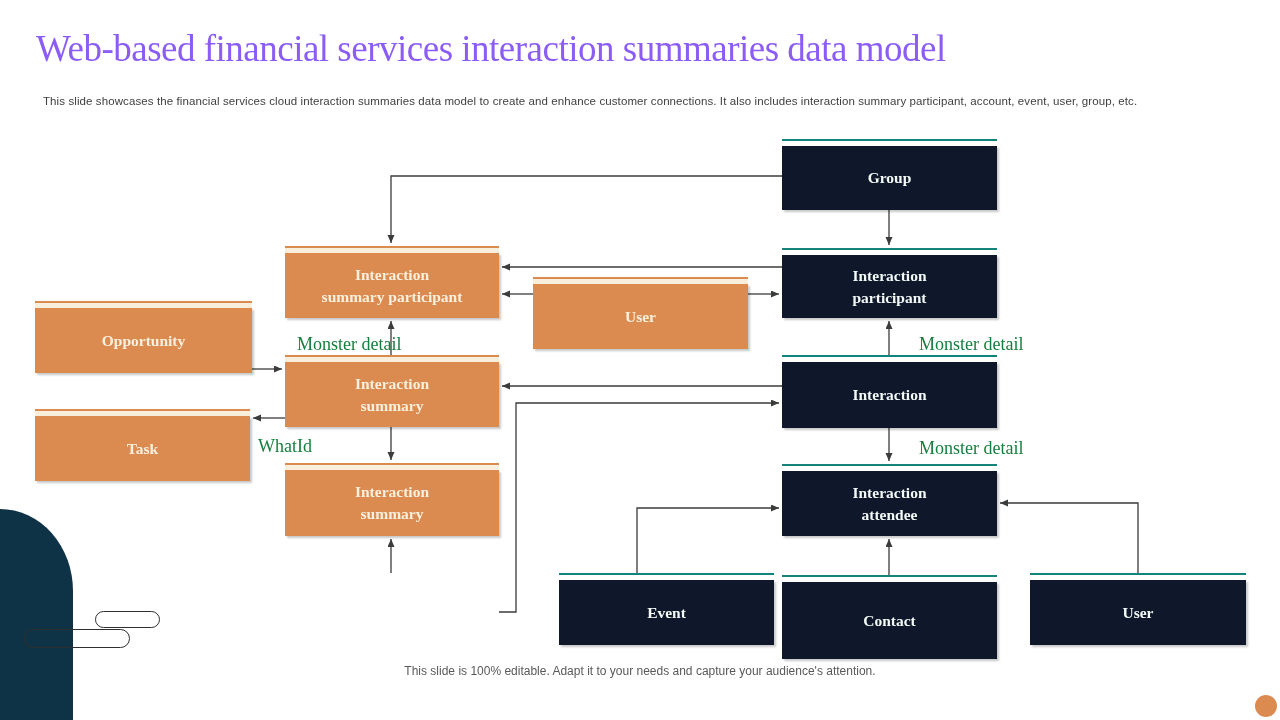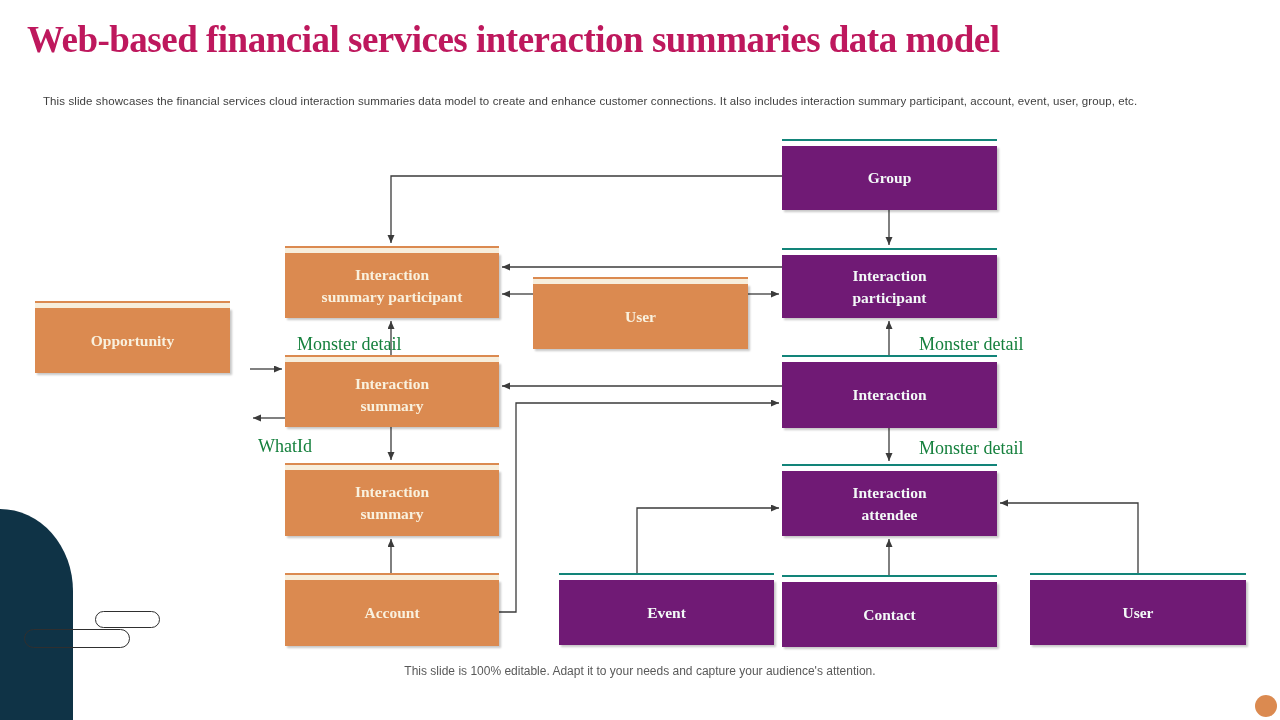--- a/index.html
+++ b/index.html
@@ -5,61 +5,61 @@
   html,body{margin:0;padding:0;}
   body{
     width:1280px;height:720px;position:relative;overflow:hidden;
     background:#ffffff;font-family:"Liberation Sans",sans-serif;
   }
   .slide{position:absolute;inset:0;}
 
   
   .title{
     position:absolute;left:27px;top:20px;width:1180px;
-    font-family:"Liberation Serif",serif;font-weight:700;
-    font-size:37px;line-height:1.1;color:#be185d;letter-spacing:-0.5px;
-    margin:0;
+    font-family:"Liberation Serif",serif;font-weight:400;
+    font-size:37px;line-height:1.1;color:#8b5cf6;letter-spacing:-0.5px;
+    margin:9px;
   }
   .subtitle{
     position:absolute;left:27px;top:79px;width:1200px;
     font-size:11.5px;color:#404040;margin:16px;letter-spacing:0.1px;
   }
 
   
   .node{position:absolute;}
   .node .cap{height:5px;}
   .node .body{
     height:calc(100% - 7px);
     display:flex;align-items:center;justify-content:center;text-align:center;
     box-shadow:2px 2px 2px rgba(0,0,0,0.22);
   }
   .node .nlabel{
     font-family:"Liberation Serif",serif;font-weight:700;
     font-size:15.5px;line-height:22px;white-space:pre-line;
   }
   .node.teal .cap{border-top:2px solid #128479;background:#ffffff;}
-  .node.teal .body{background:#701a75;}
+  .node.teal .body{background:#0f172a;}
   .node.teal .nlabel{color:#f3faf8;}
   .node.orange .cap{border-top:2px solid #db8a50;background:#f7eedc;}
   .node.orange .body{background:#db8a50;}
   .node.orange .nlabel{color:#f9f1de;}
 
   .n-group{left:782px;top:139px;width:215px;height:71px;}
   .n-isp{left:285px;top:246px;width:214px;height:72px;}
   .n-ip{left:782px;top:248px;width:215px;height:70px;}
   .n-user-mid{left:533px;top:277px;width:215px;height:72px;}
-  .n-opportunity{left:35px;top:301px;width:195px;height:72px;}
+  .n-opportunity{left:35px;top:301px;width:217px;height:72px;}
   .n-is1{left:285px;top:355px;width:214px;height:72px;}
   .n-interaction{left:782px;top:355px;width:215px;height:73px;}
   .n-task{left:35px;top:409px;width:215px;height:72px;}
   .n-is2{left:285px;top:463px;width:214px;height:73px;}
   .n-attendee{left:782px;top:464px;width:215px;height:72px;}
   .n-account{left:285px;top:573px;width:214px;height:73px;}
   .n-event{left:533px;top:573px;width:215px;height:72px;padding-left:26px;}
-  .n-contact{left:782px;top:575px;width:215px;height:72px;}
+  .n-contact{left:782px;top:575px;width:215px;height:84px;}
   .n-user-br{left:1030px;top:573px;width:216px;height:72px;}
 
   
   .edges{position:absolute;left:0;top:0;width:1280px;height:720px;pointer-events:none;}
 
   
   .edge-label{
     position:absolute;font-family:"Liberation Serif",serif;
     font-size:18px;color:#15803d;white-space:nowrap;text-align:center;
   }
@@ -167,43 +167,43 @@
       </div>
   </div>
 
   <div class="node teal n-interaction">
     <div class="cap"></div>
     <div class="body">
         <span class="nlabel">Interaction</span>
       </div>
   </div>
 
+  <div class="node orange n-task">
+    <div class="cap"></div>
+    <div class="body">
+        <span class="nlabel">Task</span>
+      </div>
+  </div>
 
   <div class="node orange n-is2">
     <div class="cap"></div>
     <div class="body">
         <span class="nlabel">Interaction
 summary</span>
       </div>
   </div>
 
   <div class="node teal n-attendee">
     <div class="cap"></div>
     <div class="body">
         <span class="nlabel">Interaction
 attendee</span>
       </div>
   </div>
 
-  <div class="node orange n-account">
-    <div class="cap"></div>
-    <div class="body">
-        <span class="nlabel">Account</span>
-      </div>
-  </div>
 
   <div class="node teal n-event">
     <div class="cap"></div>
     <div class="body">
         <span class="nlabel">Event</span>
       </div>
   </div>
 
   <div class="node teal n-contact">
     <div class="cap"></div>

